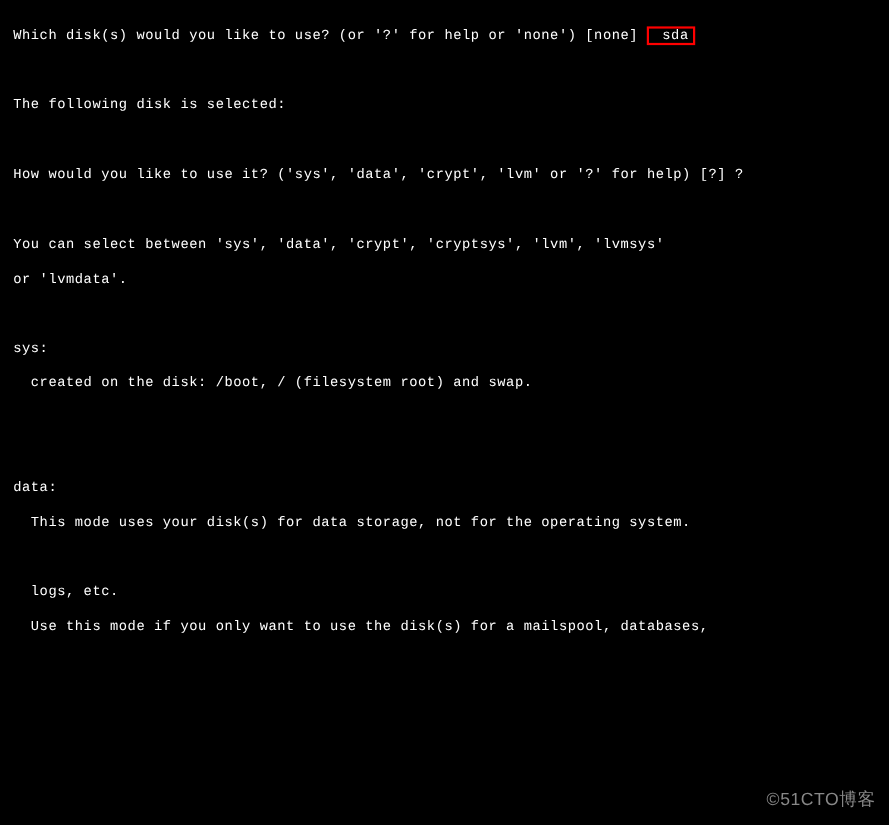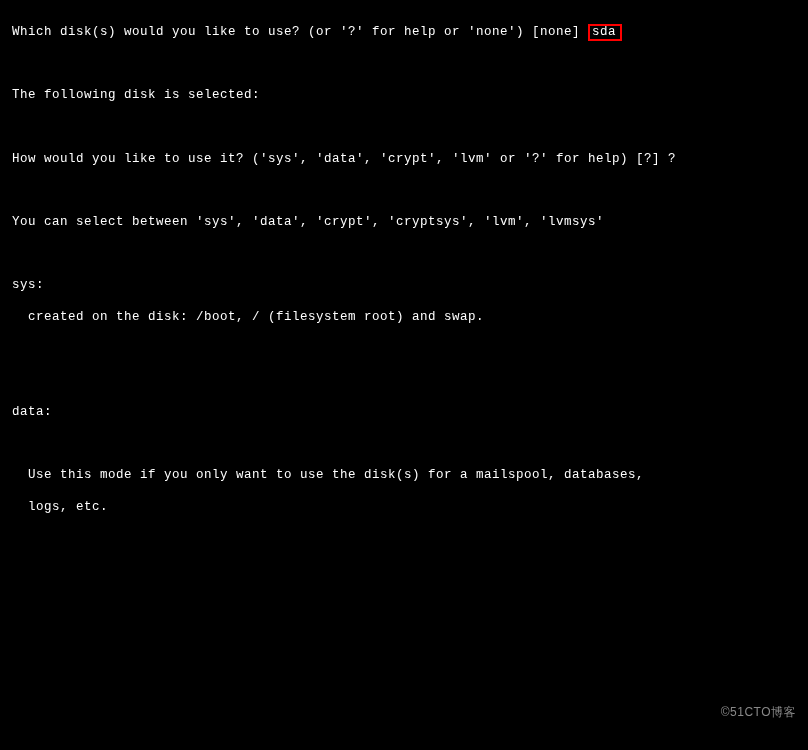--- a/index.html
+++ b/index.html
@@ -18,56 +18,58 @@
       overflow: hidden;
       padding: 8px 8px 8px 12px;
       letter-spacing: 0.5px;
       position: relative;
     }
     .terminal-content {
       white-space: pre;
     }
     .highlight-box {
       border: 2px solid #ff0000;
-      padding: 0px 4px 1px 2px;
+      padding: 0px 4px 1px 12px;
       display: inline-block;
       line-height: 1;
     }
     .watermark {
       position: absolute;
-      bottom: 30px;
+      bottom: 12px;
       right: 12px;
       color: #888888;
-      font-size: 12px;
+      font-size: 16px;
       font-family: sans-serif;
     }
     .line {
       min-height: 16px;
     }
   </style>
 </head>
 <body>
 
 <div class="terminal-content">
 <div class="line"><span>Which disk(s) would you like to use? (or '?' for help or 'none') [none]</span> <span class="highlight-box">sda</span></div>
 <div class="line"> </div>
 <div class="line">The following disk is selected:</div>
 <div class="line"> </div>
 <div class="line">How would you like to use it? ('sys', 'data', 'crypt', 'lvm' or '?' for help) [?] ?</div>
 <div class="line"> </div>
 <div class="line">You can select between 'sys', 'data', 'crypt', 'cryptsys', 'lvm', 'lvmsys'</div>
+<div class="line">or 'lvmdata'.</div>
 <div class="line"> </div>
 <div class="line">sys:</div>
 <div class="line">  created on the disk: /boot, / (filesystem root) and swap.</div>
 <div class="line"> </div>
 <div class="line"> </div>
 <div class="line">data:</div>
+<div class="line">  This mode uses your disk(s) for data storage, not for the operating system.</div>
 <div class="line"> </div>
+<div class="line">  logs, etc.</div>
 <div class="line">  Use this mode if you only want to use the disk(s) for a mailspool, databases,</div>
-<div class="line">  logs, etc.</div>
 <div class="line"> </div>
 
 
 
 
 
 
 
 
 

